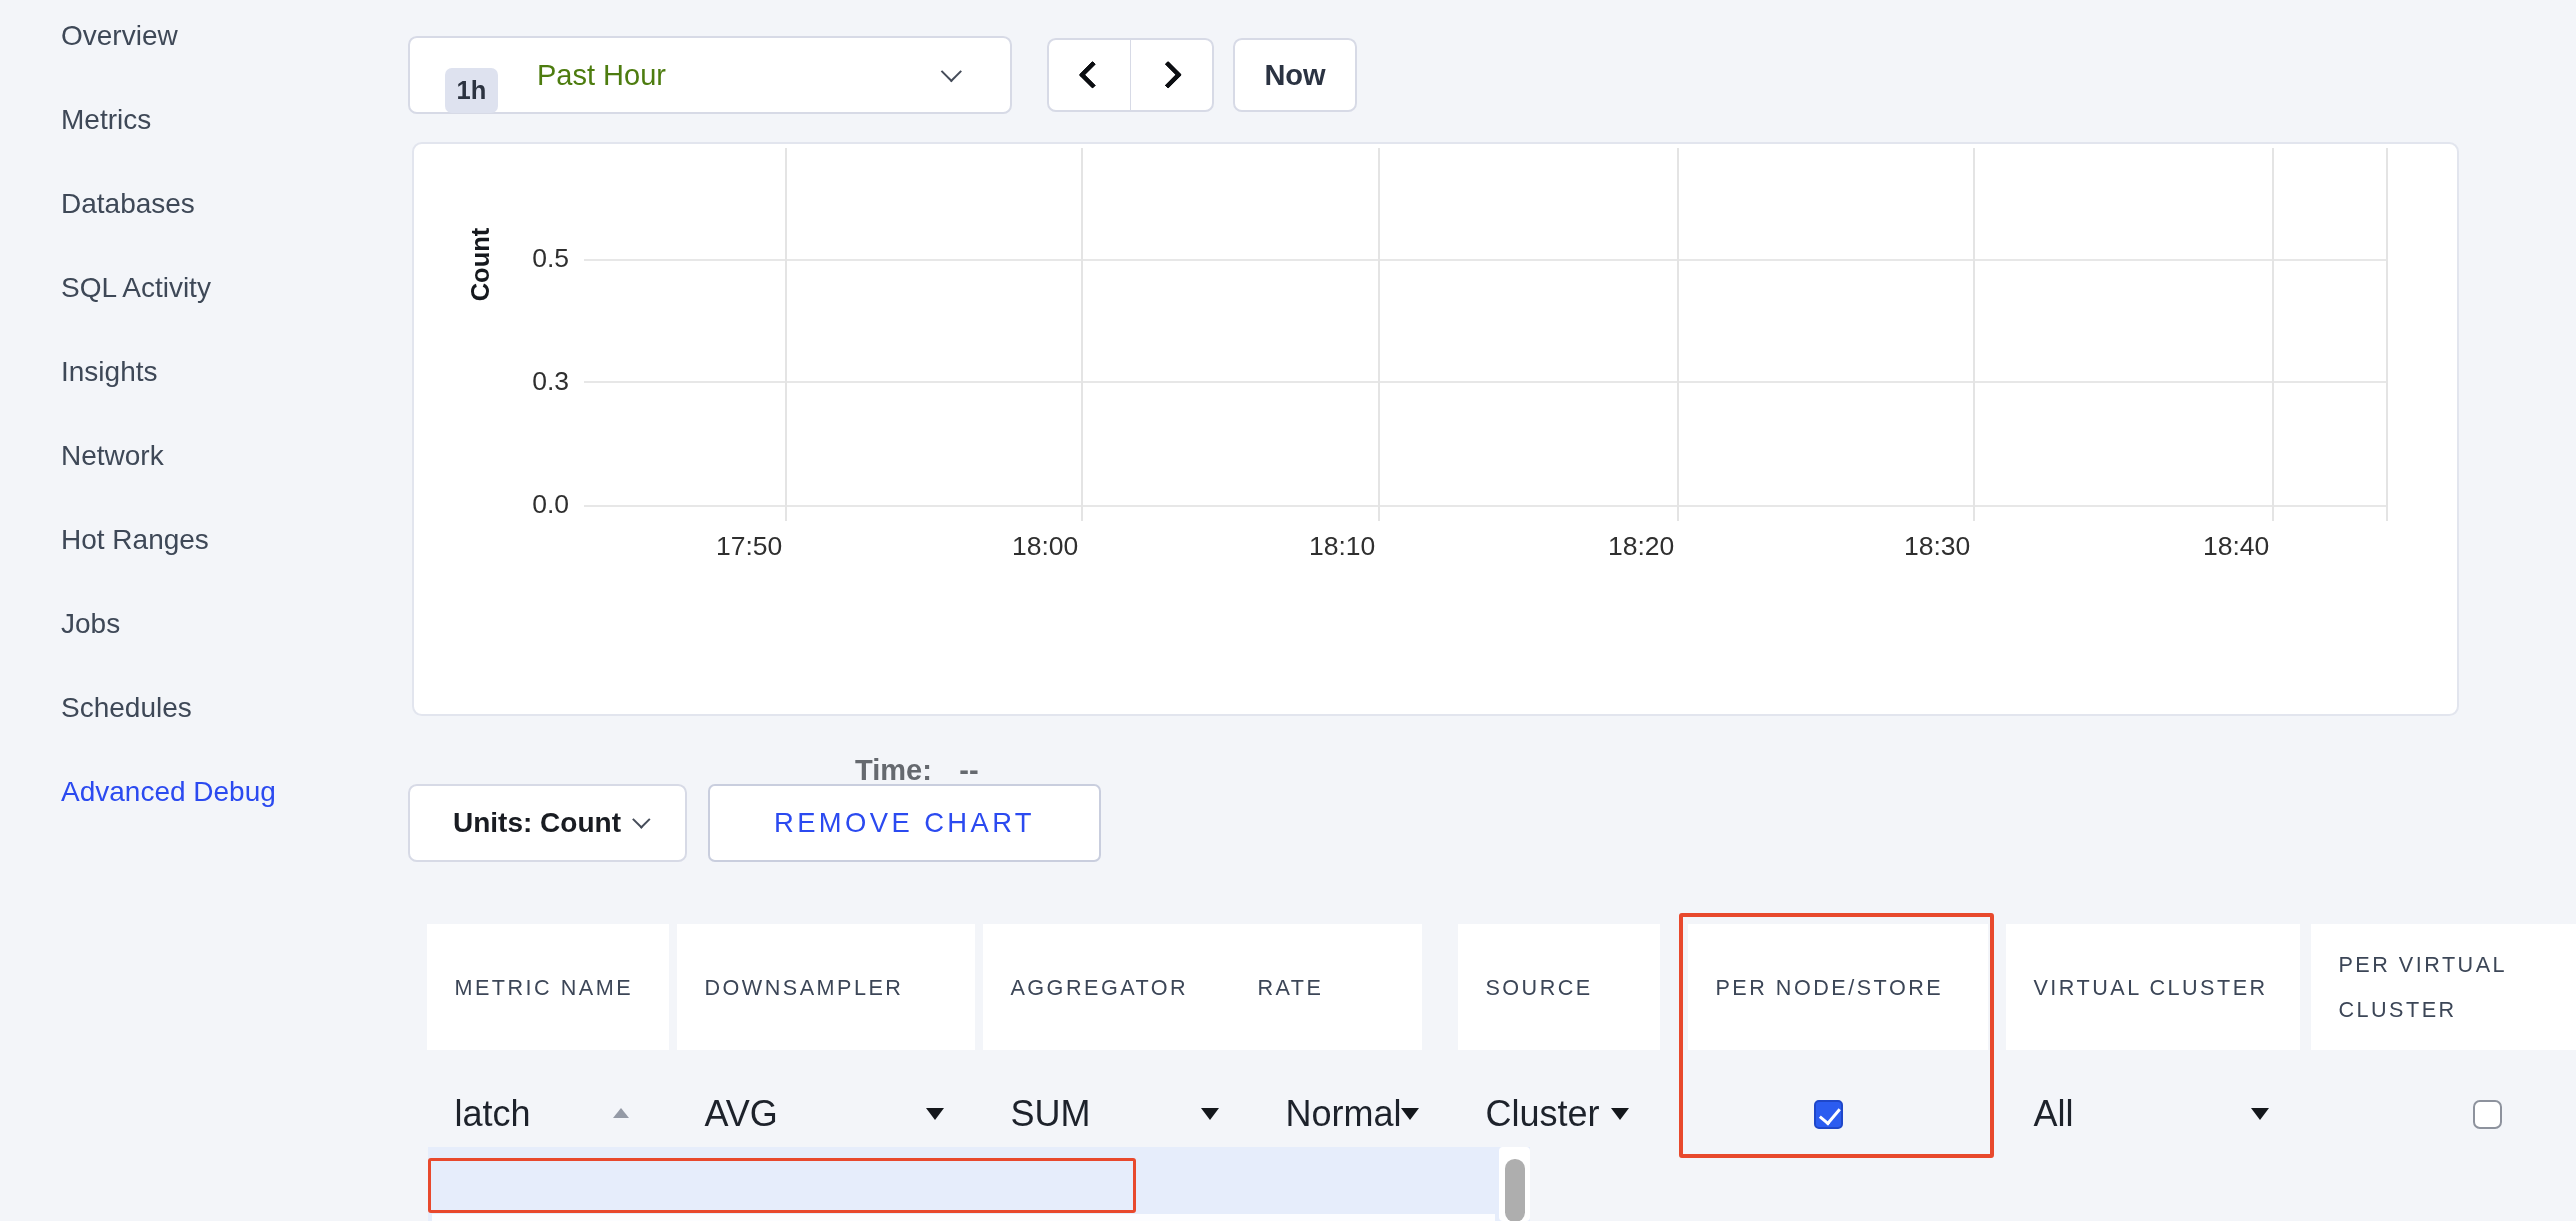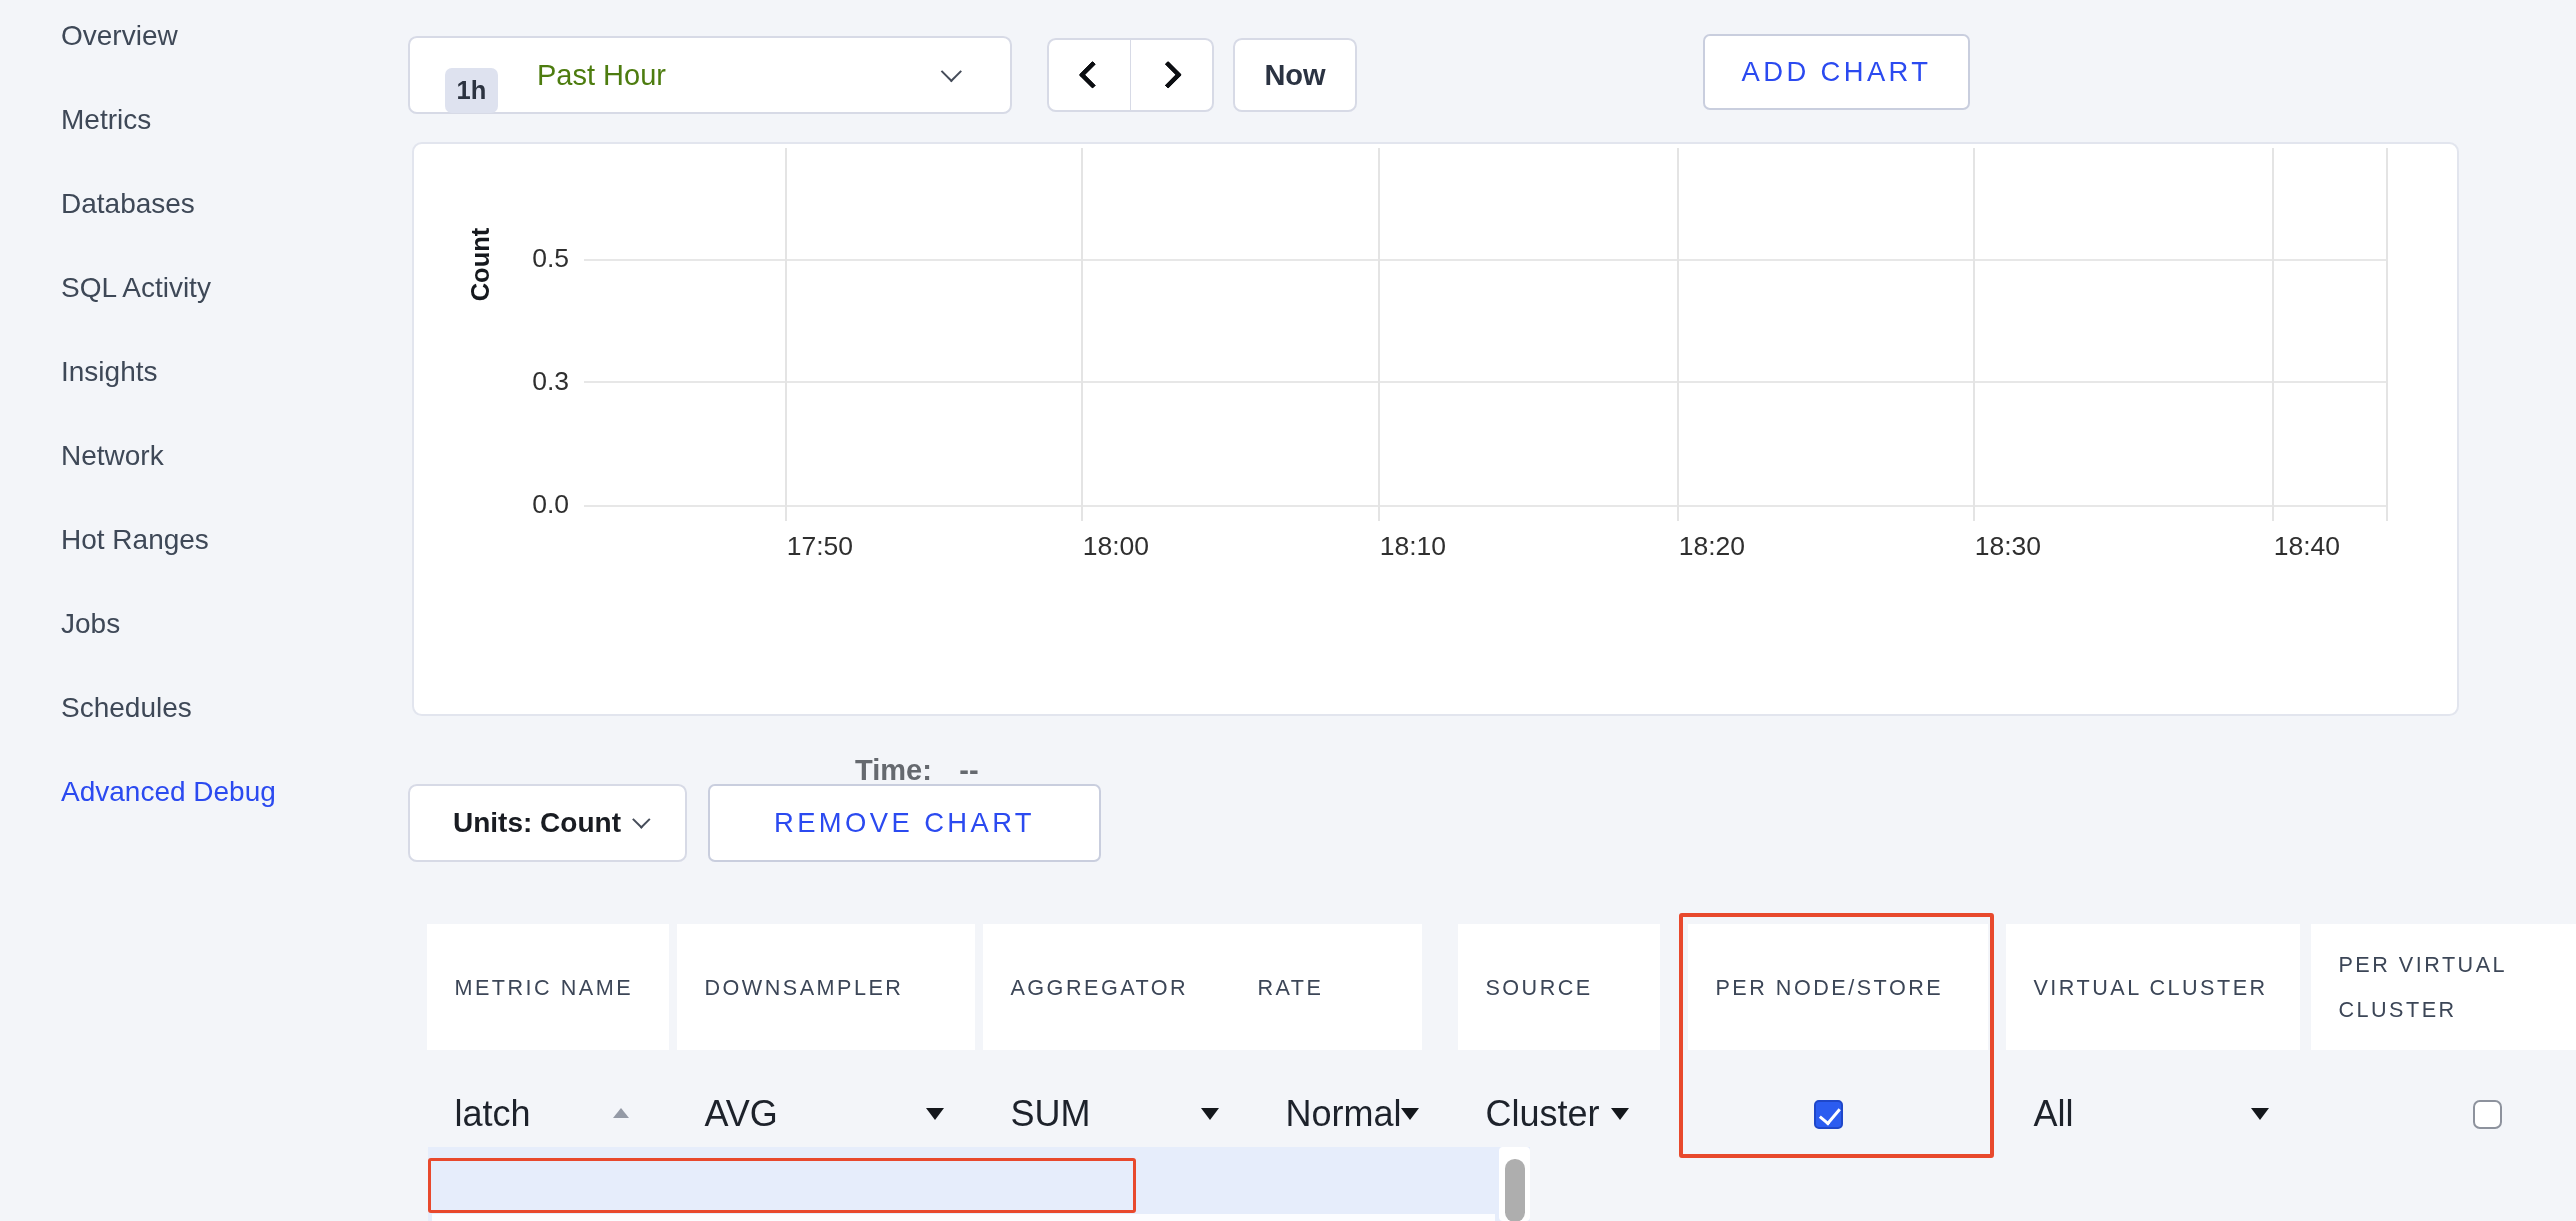--- a/index.html
+++ b/index.html
@@ -43,21 +43,21 @@
   .blue-btn{border:2px solid #c9cede;border-radius:6.9px;font-size:27.4px;font-weight:500;
     letter-spacing:3.4px;color:var(--accent);}
   .add-chart{left:1703px;top:34px;width:267px;height:76px;}
 
   
   .chart-card{position:absolute;left:412px;top:142px;width:2047px;height:574px;background:#fff;
     border:2px solid var(--border-light);border-radius:9.8px;}
   .gridline-h{position:absolute;height:2px;background:#e7e7e7;}
   .gridline-v{position:absolute;width:2px;background:#e4e4e4;}
   .ytick{position:absolute;width:108px;text-align:right;font-size:26.5px;color:#2f2f2f;}
-  .xtick{position:absolute;width:137px;text-align:right;font-size:26.5px;color:#2f2f2f;}
+  .xtick{position:absolute;width:137px;text-align:left;font-size:26.5px;color:#2f2f2f;}
   .ylabel{position:absolute;left:421px;top:245px;width:118px;height:39px;display:flex;align-items:center;justify-content:center;
     transform:rotate(-90deg);font-size:25.5px;font-weight:bold;color:#15181d;}
   .tooltip-line{position:absolute;left:441px;top:610px;font-size:29px;font-weight:bold;color:#65696f;}
   .tooltip-line .val{margin-left:27.4px;font-weight:bold;}
 
   
   .units-select{left:408px;top:784px;width:279px;height:78px;justify-content:flex-start;}
   .units-label{margin-left:43px;font-size:28px;font-weight:bold;color:#191c22;}
   .units-chev{position:absolute;right:37px;top:27.4px;width:12.7px;height:12.7px;}
   .remove-chart{left:708px;top:784px;width:393px;height:78px;}
@@ -117,21 +117,20 @@
         <span class="arrow left"></span>
       </span>
     <span class="pager-divider"></span>
     <span class="pager-half">
         <span class="arrow right"></span>
       </span>
   </div>
 
   <div class="btn now-btn">Now</div>
 
-  <div class="btn blue-btn add-chart">ADD CHART</div>
 
   <div class="chart-card" id="chartCard">
     <div class="tooltip-line">
       <span>Time:</span><span class="val">--</span>
     </div>
   <div class="gridline-h" style="left: 170px; top: 115px; width: 1803px;"></div>
       <div class="ytick" style="left: 47px; top: 99px;">0.5</div>
       <div class="gridline-h" style="left: 170px; top: 237px; width: 1803px;"></div>
       <div class="ytick" style="left: 47px; top: 222px;">0.3</div>
       <div class="gridline-h" style="left: 170px; top: 361px; width: 1803px;"></div>

